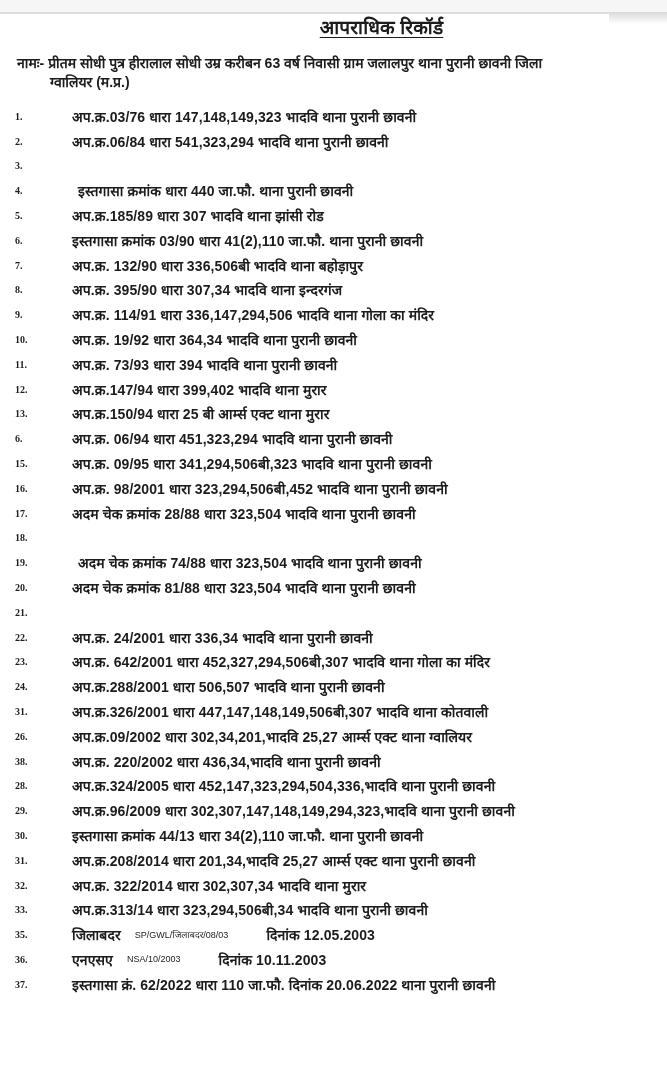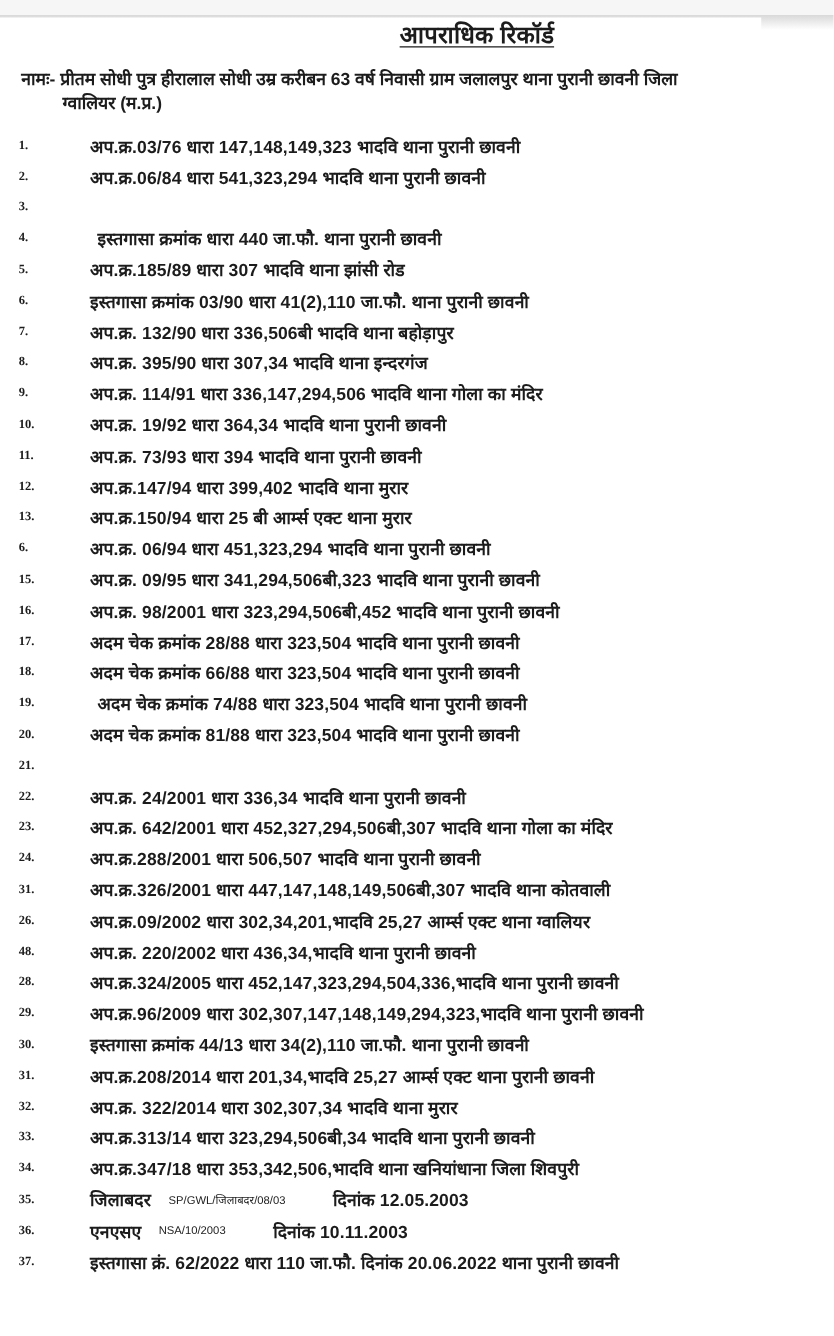--- a/index.html
+++ b/index.html
@@ -133,21 +133,20 @@
       <li class="row">
         <span class="num">16.</span>
         <span class="txt">अप.क्र. 98/2001 धारा 323,294,506बी,452 भादवि थाना पुरानी छावनी</span>
       </li>
       <li class="row">
         <span class="num">17.</span>
         <span class="txt">अदम चेक क्रमांक 28/88 धारा 323,504 भादवि थाना पुरानी छावनी</span>
       </li>
       <li class="row">
         <span class="num">18.</span>
-        <span class="txt">अदम चेक क्रमांक 66/88 धारा 323,504 भादवि थाना पुरानी छावनी</span>
       </li>
       <li class="row">
         <span class="num">19.</span>
         <span class="txt indent">अदम चेक क्रमांक 74/88 धारा 323,504 भादवि थाना पुरानी छावनी</span>
       </li>
       <li class="row">
         <span class="num">20.</span>
         <span class="txt">अदम चेक क्रमांक 81/88 धारा 323,504 भादवि थाना पुरानी छावनी</span>
       </li>
       <li class="row">
@@ -167,21 +166,21 @@
       </li>
       <li class="row">
         <span class="num">31.</span>
         <span class="txt">अप.क्र.326/2001 धारा 447,147,148,149,506बी,307 भादवि थाना कोतवाली</span>
       </li>
       <li class="row">
         <span class="num">26.</span>
         <span class="txt">अप.क्र.09/2002 धारा 302,34,201,भादवि 25,27 आर्म्स एक्ट थाना ग्वालियर</span>
       </li>
       <li class="row">
-        <span class="num">48.</span>
+        <span class="num">38.</span>
         <span class="txt">अप.क्र. 220/2002 धारा 436,34,भादवि थाना पुरानी छावनी</span>
       </li>
       <li class="row">
         <span class="num">28.</span>
         <span class="txt">अप.क्र.324/2005 धारा 452,147,323,294,504,336,भादवि थाना पुरानी छावनी</span>
       </li>
       <li class="row">
         <span class="num">29.</span>
         <span class="txt">अप.क्र.96/2009 धारा 302,307,147,148,149,294,323,भादवि थाना पुरानी छावनी</span>
       </li>
@@ -193,24 +192,20 @@
         <span class="num">31.</span>
         <span class="txt">अप.क्र.208/2014 धारा 201,34,भादवि 25,27 आर्म्स एक्ट थाना पुरानी छावनी</span>
       </li>
       <li class="row">
         <span class="num">32.</span>
         <span class="txt">अप.क्र. 322/2014 धारा 302,307,34 भादवि थाना मुरार</span>
       </li>
       <li class="row">
         <span class="num">33.</span>
         <span class="txt">अप.क्र.313/14 धारा 323,294,506बी,34 भादवि थाना पुरानी छावनी</span>
-      </li>
-      <li class="row">
-        <span class="num">34.</span>
-        <span class="txt">अप.क्र.347/18 धारा 353,342,506,भादवि थाना खनियांधाना जिला शिवपुरी</span>
       </li>
       <li class="row">
         <span class="num">35.</span>
         <span class="txt">जिलाबदर</span>
         <span class="small">SP/GWL/जिलाबदर/08/03</span>
         <span class="txt">दिनांक 12.05.2003</span>
       </li>
       <li class="row">
         <span class="num">36.</span>
         <span class="txt">एनएसए</span>

